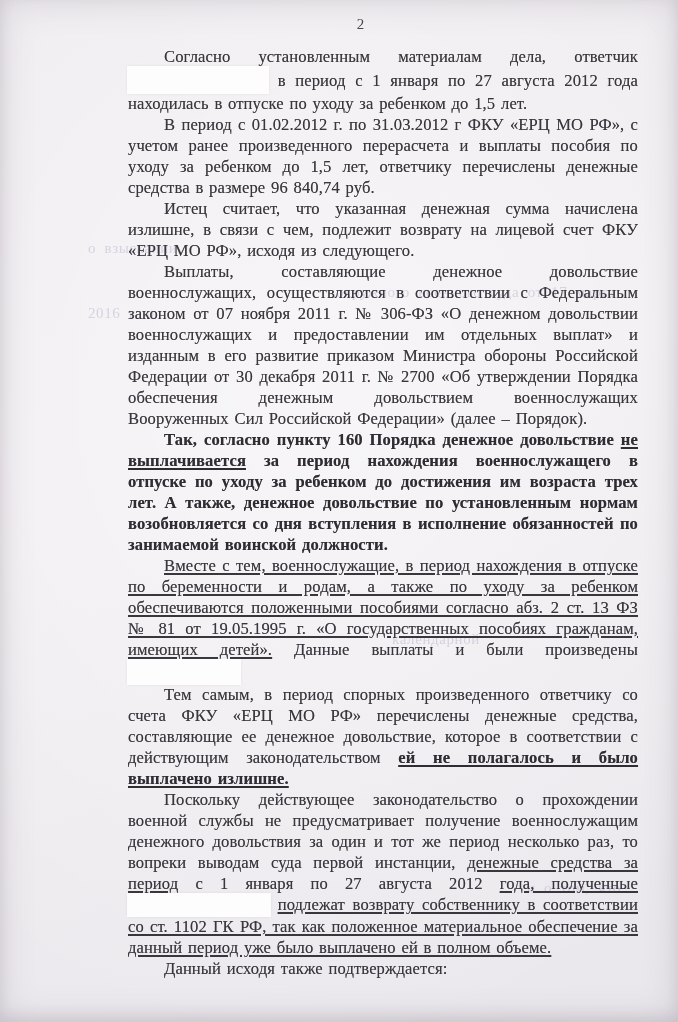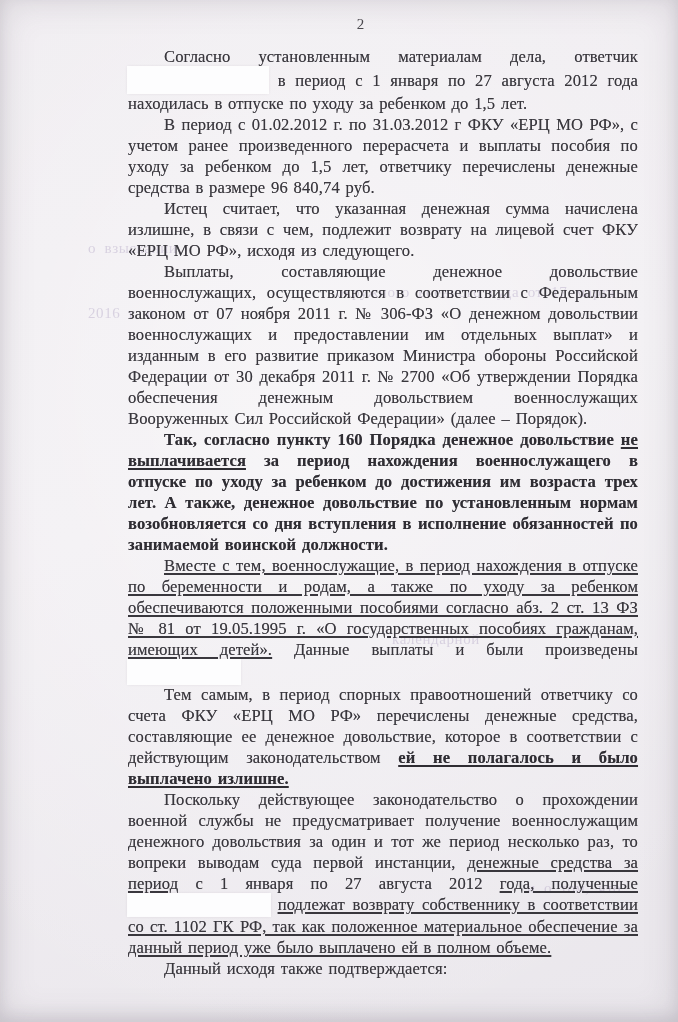--- a/index.html
+++ b/index.html
@@ -87,21 +87,21 @@
     <p><span>Выплаты, составляющие денежное довольствие военнослужащих, осуществляются в соответствии с Федеральным законом от 07 ноября 2011 г. № 306-ФЗ «О денежном довольствии военнослужащих и предоставлении им отдельных выплат» и изданным в его развитие приказом Министра обороны Российской Федерации от 30 декабря 2011 г. № 2700 «Об утверждении Порядка обеспечения денежным довольствием военнослужащих Вооруженных Сил Российской Федерации» (далее – Порядок).</span></p>
 
     <p class="b"><span>Так, согласно пункту 160 Порядка денежное довольствие</span>
       <span class="u">не выплачивается</span>
       <span>за период нахождения военнослужащего в отпуске по уходу за ребенком до достижения им возраста трех лет. А также, денежное довольствие по установленным нормам возобновляется со дня вступления в исполнение обязанностей по занимаемой воинской должности.</span></p>
 
     <p><span class="u">Вместе с тем, военнослужащие, в период нахождения в отпуске по беременности и родам, а также по уходу за ребенком обеспечиваются положенными пособиями согласно абз. 2 ст. 13 ФЗ № 81 от 19.05.1995 г. «О государственных пособиях гражданам, имеющих детей».</span>
       <span>Данные выплаты и были произведены</span>
       <span class="redact r3"></span></p>
 
-    <p><span>Тем самым, в период спорных правоотношений ответчику со счета ФКУ «ЕРЦ МО РФ» перечислены денежные средства, составляющие ее денежное довольствие, которое в соответствии с действующим законодательством</span>
+    <p><span>Тем самым, в период спорных произведенного ответчику со счета ФКУ «ЕРЦ МО РФ» перечислены денежные средства, составляющие ее денежное довольствие, которое в соответствии с действующим законодательством</span>
       <span class="b u">ей не полагалось и было выплачено излишне.</span></p>
 
     <p><span>Поскольку действующее законодательство о прохождении военной службы не предусматривает получение военнослужащим денежного довольствия за один и тот же период несколько раз, то вопреки выводам суда первой инстанции,</span>
       <span class="u">денежные средства за период</span>
       <span>с 1 января по 27 августа 2012</span>
       <span class="u">года, полученные</span>
       <span class="redact r4"></span>
       <span class="u">подлежат возврату собственнику в соответствии со ст. 1102 ГК РФ, так как положенное материальное обеспечение за данный период уже было выплачено ей в полном объеме.</span></p>
 
     <p><span>Данный исходя также подтверждается:</span></p>

